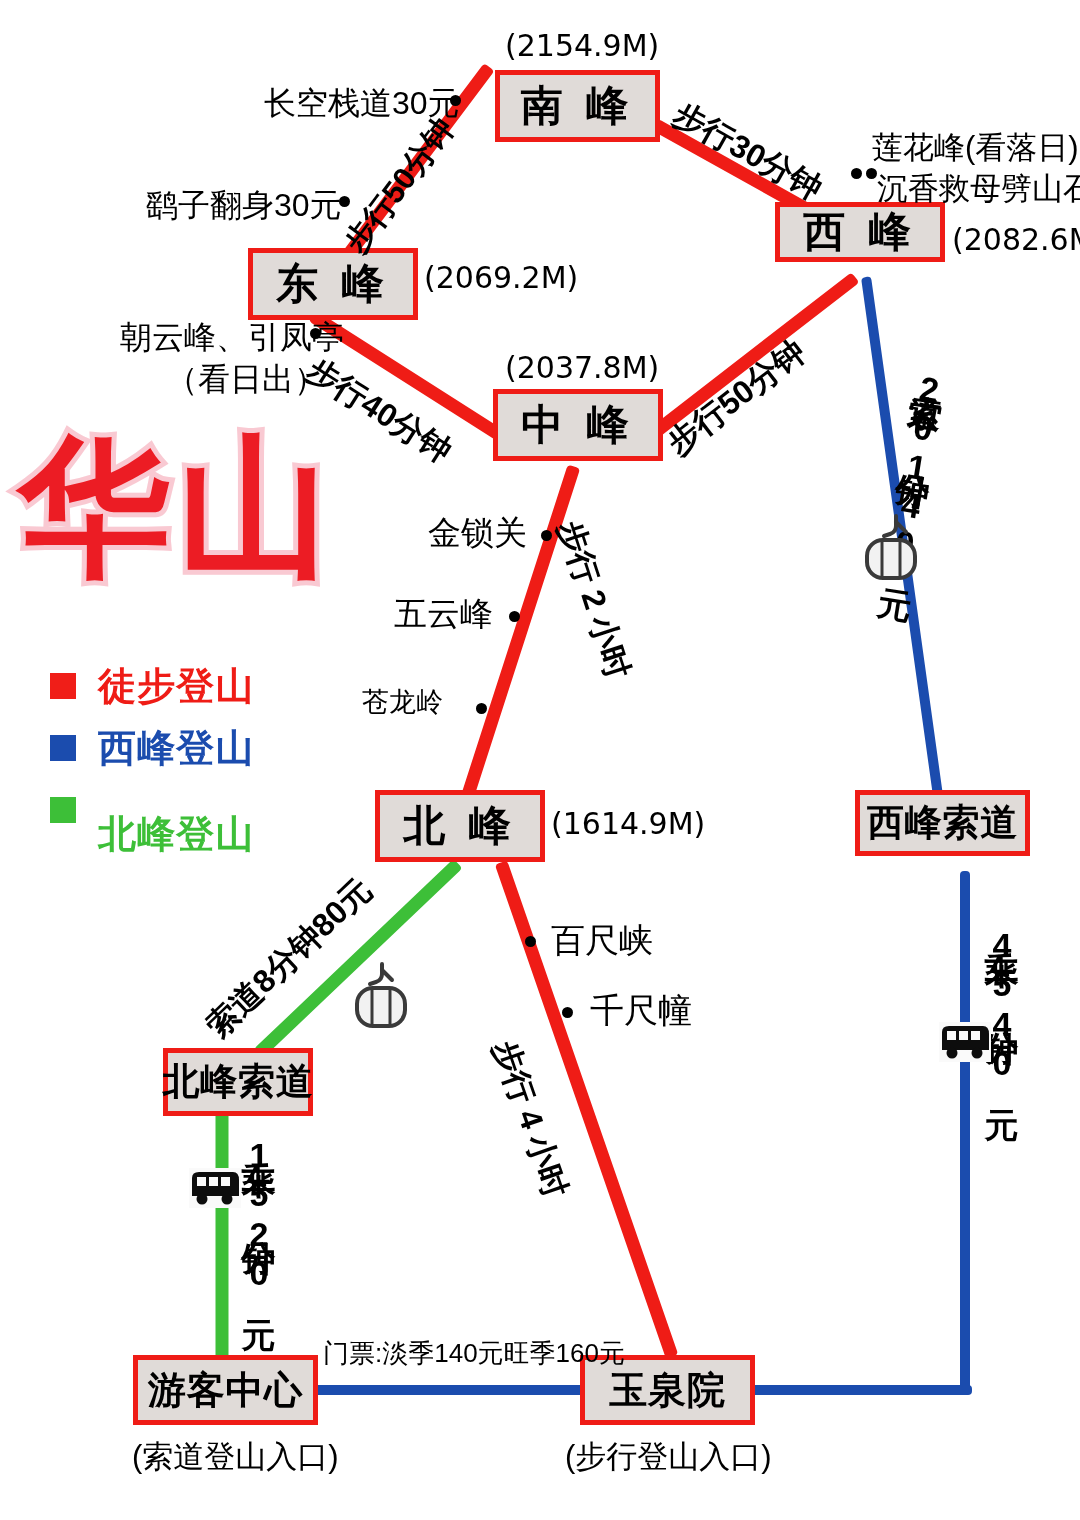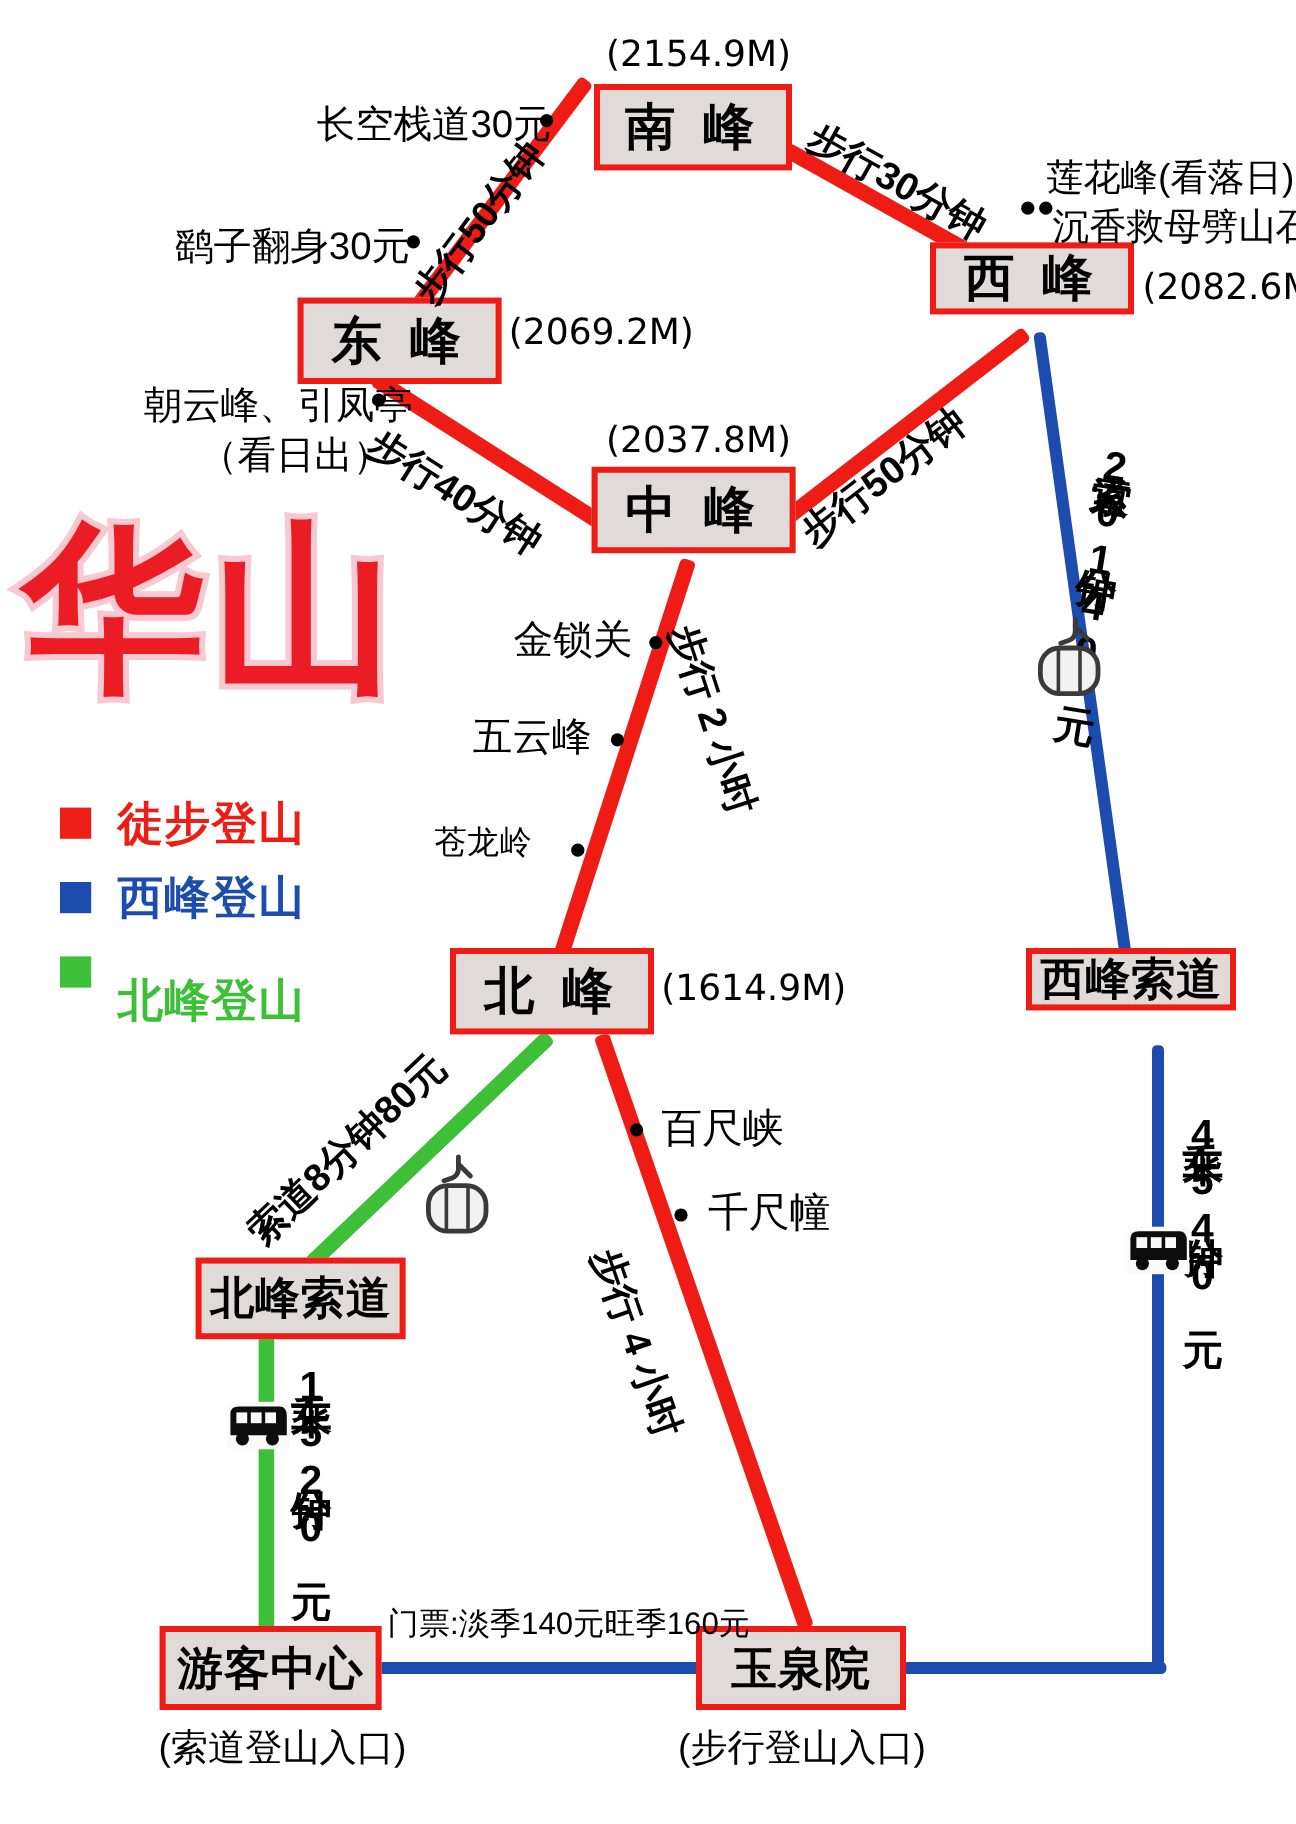--- a/index.html
+++ b/index.html
@@ -130,25 +130,25 @@
   <div class="node" style="left:493px;top:389px;width:170px;height:72px;font-size:42px;">
     <span>中 峰</span>
   </div>
   <div class="elev" style="left:505px;top:350px;font-size:30px;">(2037.8M)</div>
 
   <div class="node" style="left:375px;top:790px;width:170px;height:72px;font-size:42px;">
     <span>北 峰</span>
   </div>
   <div class="elev" style="left:551px;top:806px;font-size:30px;">(1614.9M)</div>
 
-  <div class="node small" style="left:855px;top:790px;width:175px;height:52px;font-size:37px;">
+  <div class="node small" style="left:855px;top:790px;width:175px;height:66px;font-size:37px;">
     <span>西峰索道</span>
   </div>
 
-  <div class="node small" style="left:163px;top:1048px;width:175px;height:68px;font-size:37px;">
+  <div class="node small" style="left:163px;top:1048px;width:150px;height:68px;font-size:37px;">
     <span>北峰索道</span>
   </div>
 
   <div class="node small" style="left:133px;top:1355px;width:185px;height:70px;font-size:38px;">
     <span>游客中心</span>
   </div>
   <div class="plain" style="left:132px;top:1436px;font-size:31px;text-align:right;">(索道登山入口)</div>
 
   <div class="node small" style="left:580px;top:1355px;width:175px;height:70px;font-size:38px;">
     <span>玉泉院</span>

